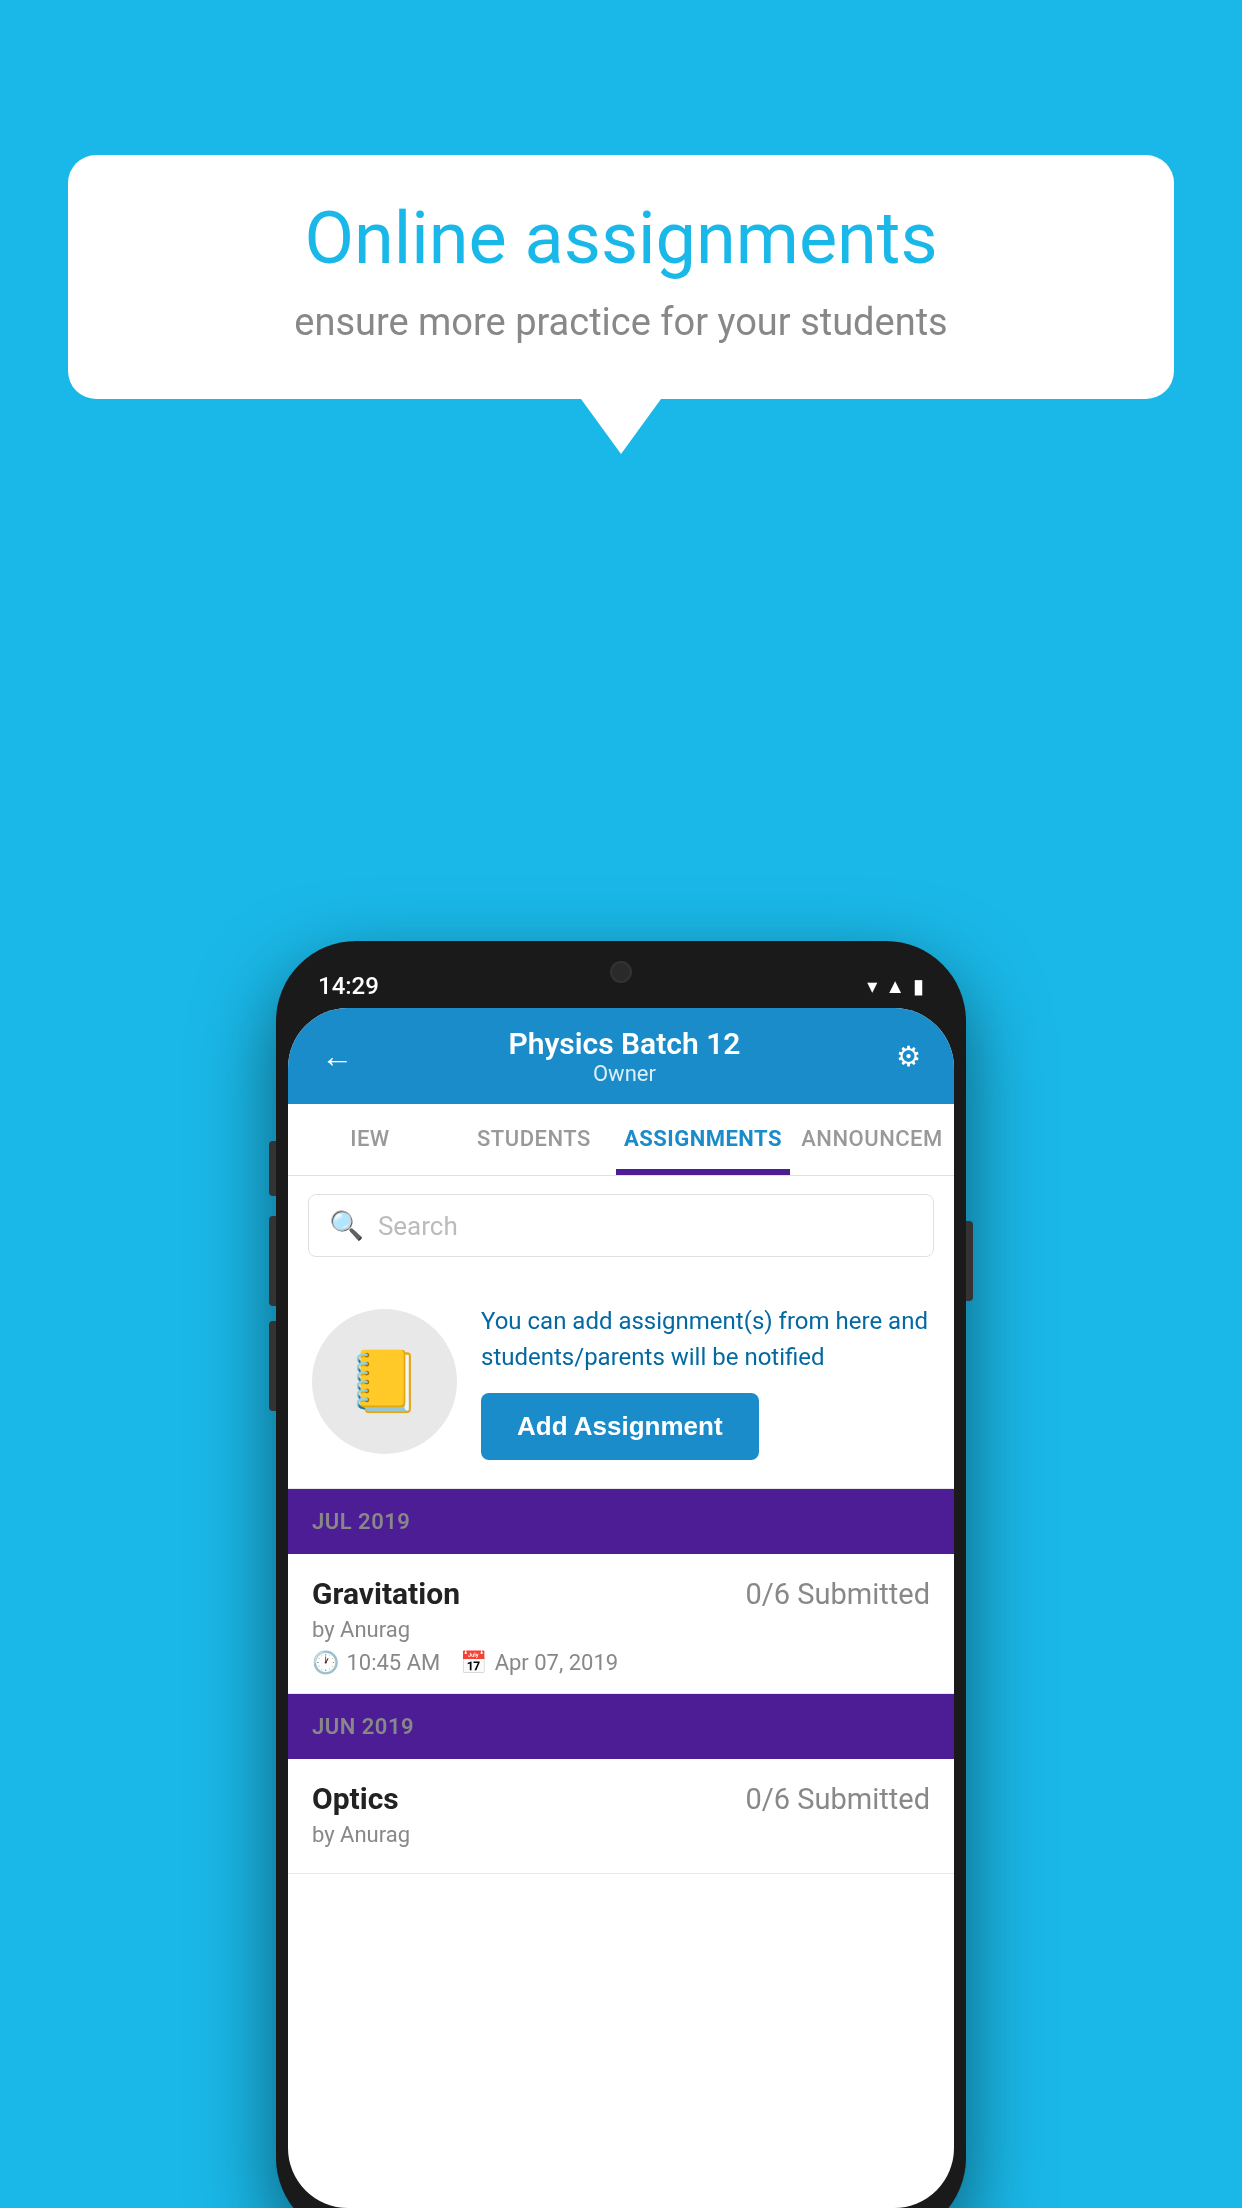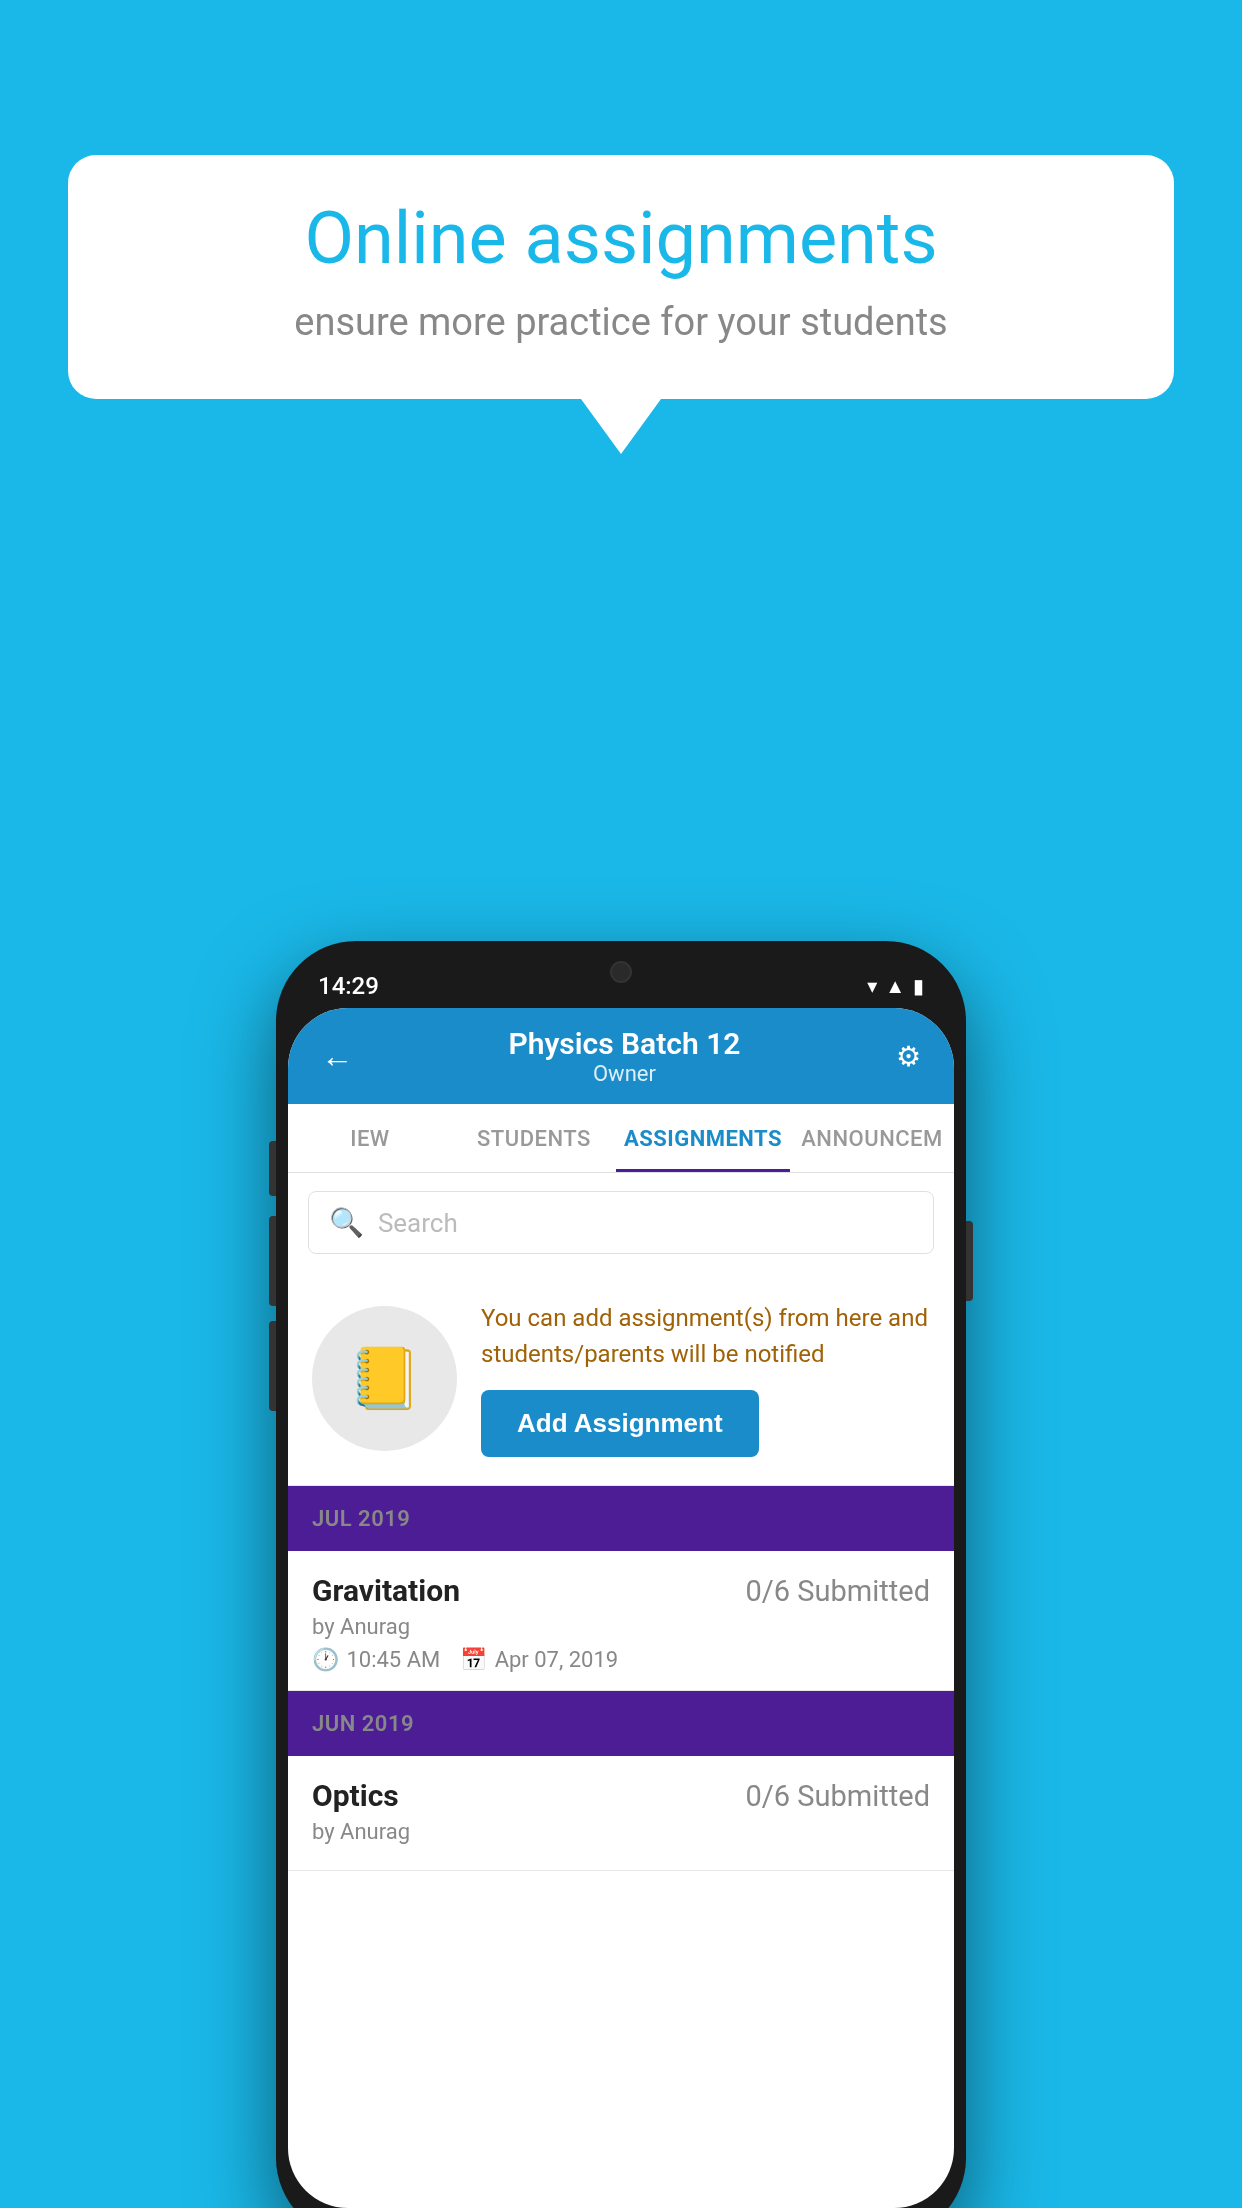--- a/index.html
+++ b/index.html
@@ -184,21 +184,21 @@
       font-size: 22px;
       font-weight: 500;
       color: #999;
       letter-spacing: 0.5px;
       cursor: pointer;
       border-bottom: 3px solid transparent;
     }
 
     .tab-item.active {
       color: #1a8cc9;
-      border-bottom: 3px solid #4c1d95;
+      border-bottom: 6px solid #4c1d95;
       font-weight: 700;
     }
 
     
     .search-bar-wrapper {
       padding: 18px 20px;
       background: white;
     }
 
     .search-bar {
@@ -244,21 +244,21 @@
     .assignment-icon-inner {
       font-size: 60px;
     }
 
     .add-assignment-content {
       flex: 1;
     }
 
     .add-assignment-desc {
       font-size: 24px;
-      color: #a16207;
+      color: #0369a1;
       line-height: 1.5;
       margin-bottom: 18px;
     }
 
     .add-assignment-btn {
       background: #1a8cc9;
       color: white;
       border: none;
       border-radius: 8px;
       padding: 18px 36px;

